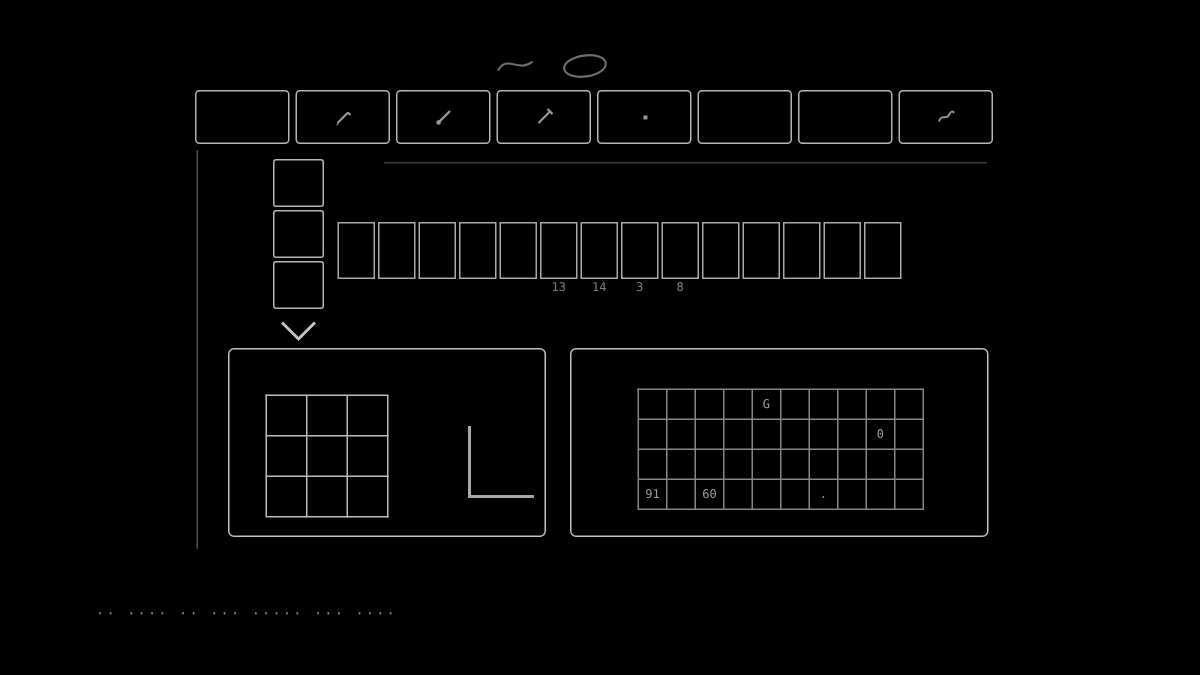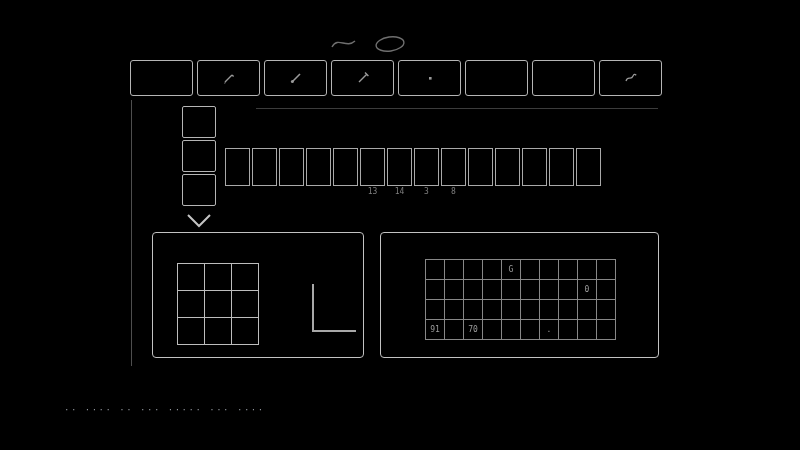--- a/index.html
+++ b/index.html
@@ -202,21 +202,21 @@
         <div class="key"></div>
         <div class="key"></div>
         <div class="key"></div>
         <div class="key"></div>
         <div class="key"></div>
         <div class="key"></div>
         <div class="key"></div>
         <div class="key"></div>
         <div class="key">91</div>
         <div class="key"></div>
-        <div class="key">70</div>
+        <div class="key">60</div>
         <div class="key"></div>
         <div class="key"></div>
         <div class="key"></div>
         <div class="key">.</div>
         <div class="key"></div>
         <div class="key"></div>
         <div class="key"></div>
       </div>
   </div>
 

